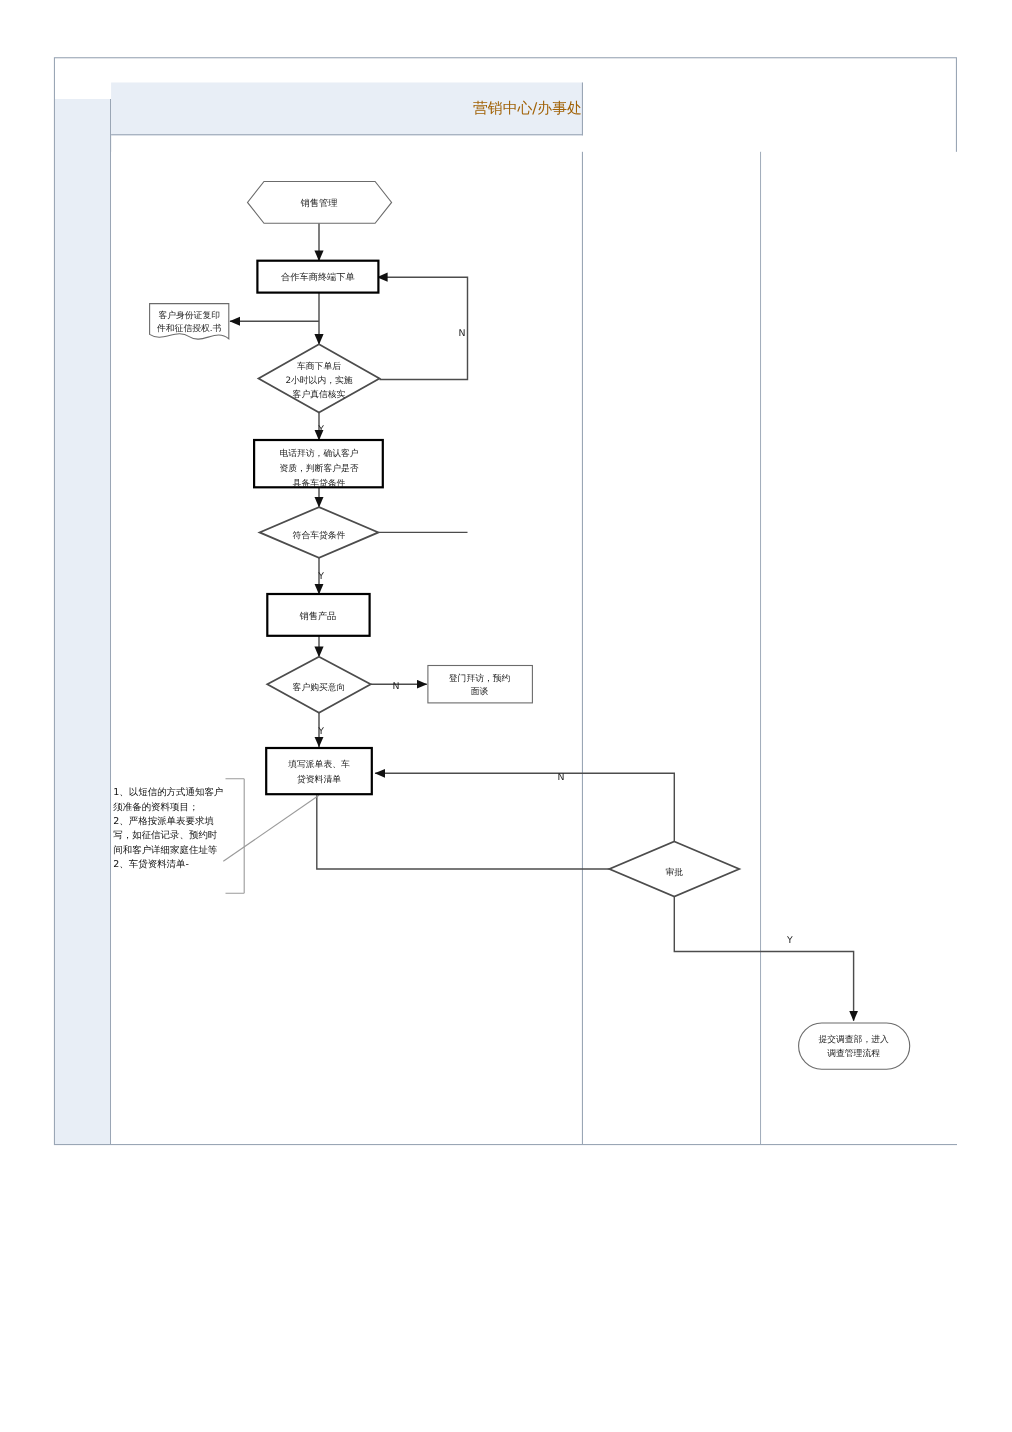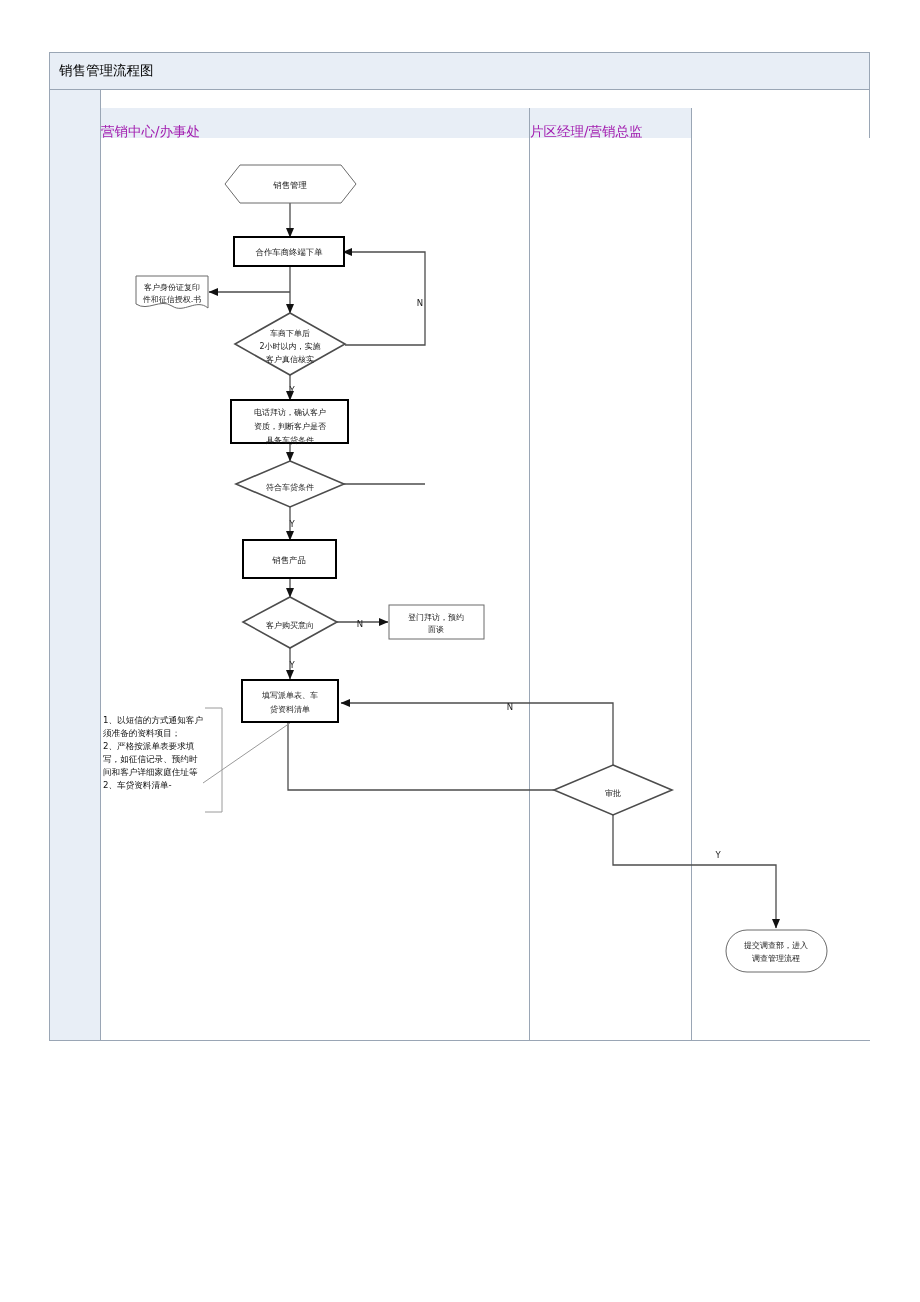--- a/index.html
+++ b/index.html
@@ -19,24 +19,24 @@
   .title-bar .t{font-size:13.5px;color:#000;font-family:"DejaVu Sans",sans-serif;}
 
   
   .left-col{
     position:absolute;left:50px;top:90px;width:51px;height:950px;
     background:#e8eef6;border-right:1px solid #9aa6b5;box-sizing:border-box;
   }
 
   
   .lane-head{
-    position:absolute;top:108px;height:48px;background:#e8eef6;
+    position:absolute;top:75px;height:48px;background:#e8eef6;
     border-right:1px solid #9aa6b5;border-bottom:1px solid #9aa6b5;
-    box-sizing:border-box;display:flex;align-items:center;justify-content:flex-start;
-    font-size:13.5px;color:#a21caf;font-family:"DejaVu Sans",sans-serif;
+    box-sizing:border-box;display:flex;align-items:center;justify-content:flex-end;
+    font-size:13.5px;color:#a16207;font-family:"DejaVu Sans",sans-serif;
   }
   .lane-head.h1{left:101px;width:429px;}
   .lane-head.h2{left:530px;width:162px;}
   .lane-head.h3{left:692px;width:178px;border-right:none;}
 
   
   .lane-body{
     position:absolute;top:138px;height:902px;background:#ffffff;
     border-right:1px solid #9aa6b5;box-sizing:border-box;
   }
@@ -58,31 +58,25 @@
   .conn{stroke:#4c4c4c;stroke-width:1.3;fill:none;}
   .conn-note{stroke:#9a9a9a;stroke-width:1;fill:none;}
 </style>
 </head>
 <body>
 
 <div id="root">
 
   <div class="table-outer"></div>
 
-  <div class="title-bar">
-    <span class="t">销售管理流程图</span>
-  </div>
 
   <div class="left-col"></div>
 
   <div class="lane-head h1">
     <span>营销中心/办事处</span>
-  </div>
-  <div class="lane-head h2">
-    <span>片区经理/营销总监</span>
   </div>
 
   <div class="lane-body b1"></div>
   <div class="lane-body b2"></div>
   <div class="lane-body b3"></div>
 
   <svg class="flow" viewBox="0 0 920 1302">
     <defs>
       <marker id="ah" markerWidth="9" markerHeight="9" refX="7.2" refY="3.2" orient="auto" markerUnits="strokeWidth">
         <path d="M0,0 L7.5,3.2 L0,6.4 z" fill="#3a3a3a"></path>

